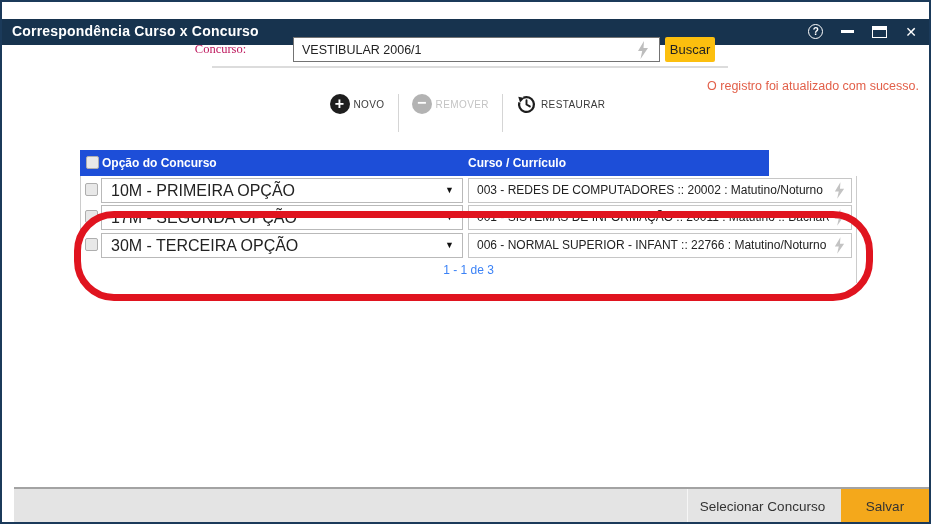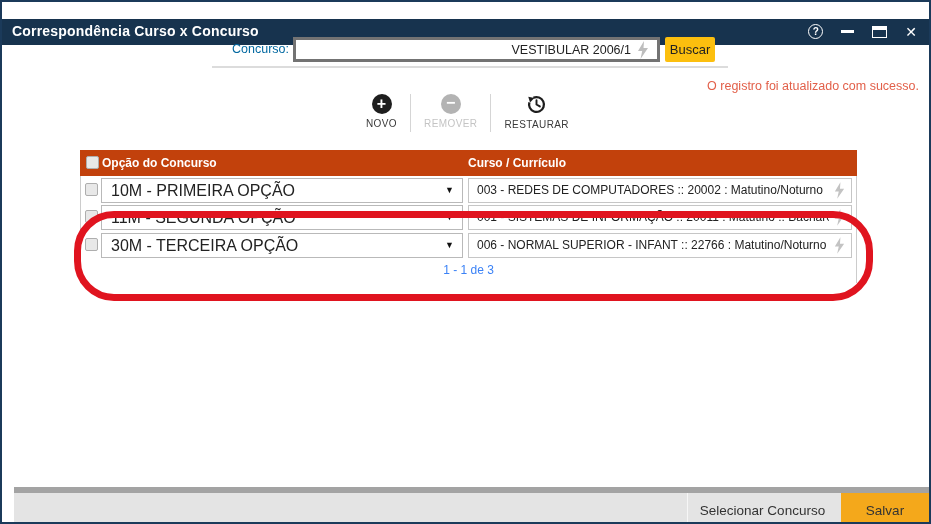--- a/index.html
+++ b/index.html
@@ -20,64 +20,64 @@
     display:flex; align-items:center; justify-content:center;
     color:#fff; font-size:10px; font-weight:700; cursor:pointer;
   }
   .min-bar { width:13px; height:3px; background:#fff; cursor:pointer; }
   .max-win { width:15px; height:12px; border:1.5px solid #fff; cursor:pointer; }
   .max-win::before { content:""; display:block; height:3px; background:#fff; }
   .close-x { color:#fff; font-size:14px; font-weight:700; line-height:1; cursor:pointer; }
 
   
   .concurso-label {
-    position:absolute; left:150px; top:40px; width:137px; text-align:right;
-    font-size:12.5px; color:#0369a1;
+    position:absolute; left:150px; top:40px; width:137px; text-align:center;
+    font-size:12.5px; color:#be185d;font-family:Liberation Serif, serif;
   }
   .concurso-input {
     position:absolute; left:291px; top:35px; width:367px; height:25px;
-    border:3px solid #737373; background:#fff; font-size:12.5px; color:#222;
-    padding:0 26px 0 8px; font-family:inherit;text-align:right;
+    border:1px solid #737373; background:#fff; font-size:12.5px; color:#222;
+    padding:0 26px 0 8px; font-family:inherit;
   }
   .input-bolt { position:absolute; left:634px; top:39px; width:14px; height:18px; }
   .buscar-btn {
     position:absolute; left:663px; top:35px; width:50px; height:25px;
     background:#fcbf0e; border:none; border-radius:2px; font-size:13px; color:#222;
     font-family:inherit; cursor:pointer;
   }
   .divider { position:absolute; left:210px; top:64px; width:516px; height:2px; background:#dcdcdc; }
   .status-msg {
     position:absolute; right:10px; top:77px; font-size:12.5px; color:#e2604a;
   }
 
   
   .toolbar {
     position:absolute; left:0; top:92px; width:931px; height:42px;
     display:flex; justify-content:center; align-items:flex-start;
   }
   .tool {
-    display:flex; flex-direction:column; align-items:center; gap:4px;
+    display:flex; align-items:center; gap:4px;
     padding:0 13px; cursor:pointer;
   }
   .tool-label { font-size:10px; letter-spacing:.4px; color:#3a3a3a; }
   .tool.disabled { cursor:default; }
   .tool.disabled .tool-label { color:#c4c4c4; }
   .circle-icon {
     width:20px; height:20px; border-radius:50%; background:#1e1e1e;
     display:flex; align-items:center; justify-content:center;
     color:#fff; font-weight:700; font-size:16px; line-height:1;
   }
   .circle-icon.plus::before { content:"+"; margin-top:-1px; }
   .circle-icon.minus { background:#b3b3b3; }
   .circle-icon.minus::before { content:"−"; margin-top:-2px; }
   .tool-sep { width:1px; height:38px; background:#d5d5d5; }
 
   
   .table-header {
-    position:absolute; left:78px; top:148px; width:777px; height:26px; background:#c2410c;
+    position:absolute; left:78px; top:148px; width:689px; height:26px; background:#1d4ed8;
   }
   .table-body-frame {
     position:absolute; left:78px; top:174px; width:777px; height:107px;
     border-left:1px solid #ccc; border-right:1px solid #ccc;
   }
   .checkbox {
     width:13px; height:13px; background:#e8e8e8; border:1px solid #aeaeae;
     border-radius:2px; cursor:pointer;
   }
   .hdr-checkbox { position:absolute; left:6px; top:6px; }
@@ -114,21 +114,21 @@
 
   
   .annotation {
     position:absolute; left:72px; top:209px; width:799px; height:90px;
     border:7px solid #e0141f; border-radius:40px; z-index:50; pointer-events:none;
   }
 
   
   .footer {
     position:absolute; left:12px; right:0; bottom:0; height:35px;
-    background:#e4e4e4; border-top:6px solid #a3a3a3;
+    background:#e4e4e4; border-top:2px solid #a3a3a3;
   }
   .selecionar-btn {
     position:absolute; right:92px; top:0; width:150px; height:35px;
     background:#e4e4e4; border:none; border-left:1px solid #f6f6f6;
     font-size:13.5px; color:#333; font-family:inherit; cursor:pointer;
   }
   .salvar-btn {
     position:absolute; right:0; top:0; width:88px; height:35px;
     background:#f4a81b; border:none; font-size:13.5px; color:#333;
     font-family:inherit; cursor:pointer;
@@ -199,21 +199,21 @@
       <span class="cf-text">003 - REDES DE COMPUTADORES :: 20002 : Matutino/Noturno</span>
       <svg class="cf-bolt" viewBox="0 0 14 18">
         <polygon points="8,0 2,10 6.2,10 4.5,18 12,7 7.5,7" fill="#c3c3c3"></polygon>
       </svg>
     </div>
   </div>
 
   <div class="table-row row2">
     <span class="checkbox row-checkbox"></span>
     <div class="opcao-select">
-      <span class="sel-text">11M - SEGUNDA OPÇÃO</span>
+      <span class="sel-text">17M - SEGUNDA OPÇÃO</span>
       <span class="caret">▼</span>
     </div>
     <div class="curso-field">
       <span class="cf-text">001 - SISTEMAS DE INFORMAÇÃO :: 20011 : Matutino :: Bacharelado em Sistemas</span>
       <svg class="cf-bolt" viewBox="0 0 14 18">
         <polygon points="8,0 2,10 6.2,10 4.5,18 12,7 7.5,7" fill="#c3c3c3"></polygon>
       </svg>
     </div>
   </div>
 

